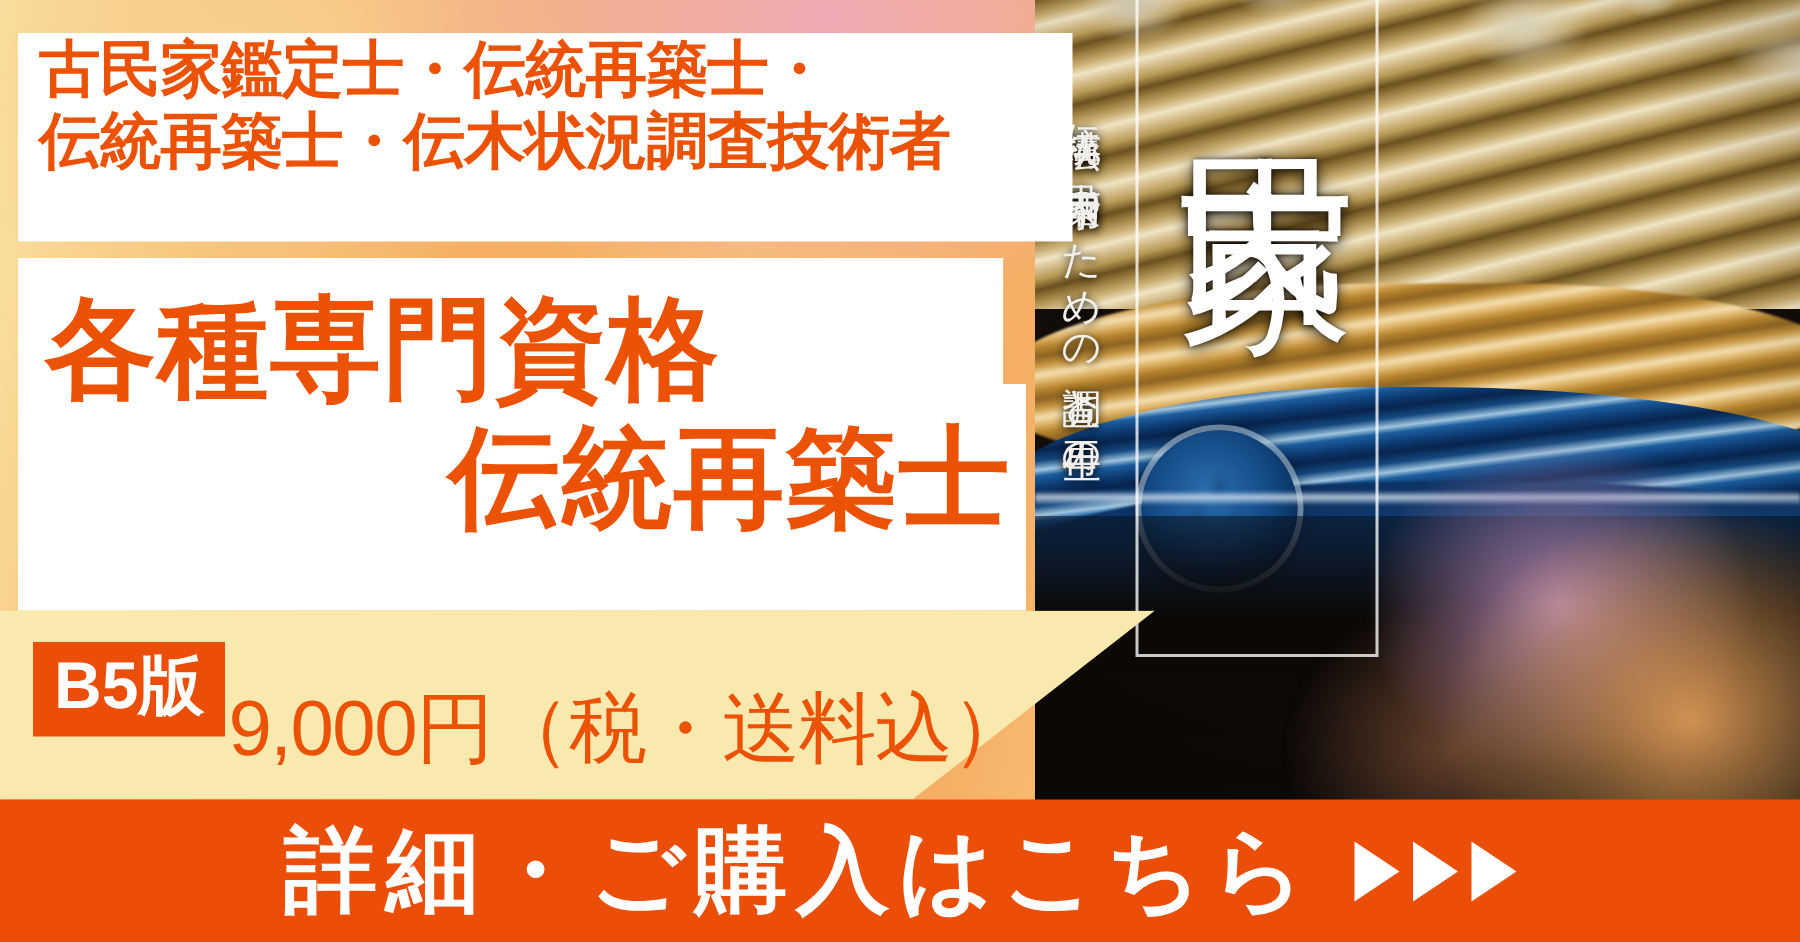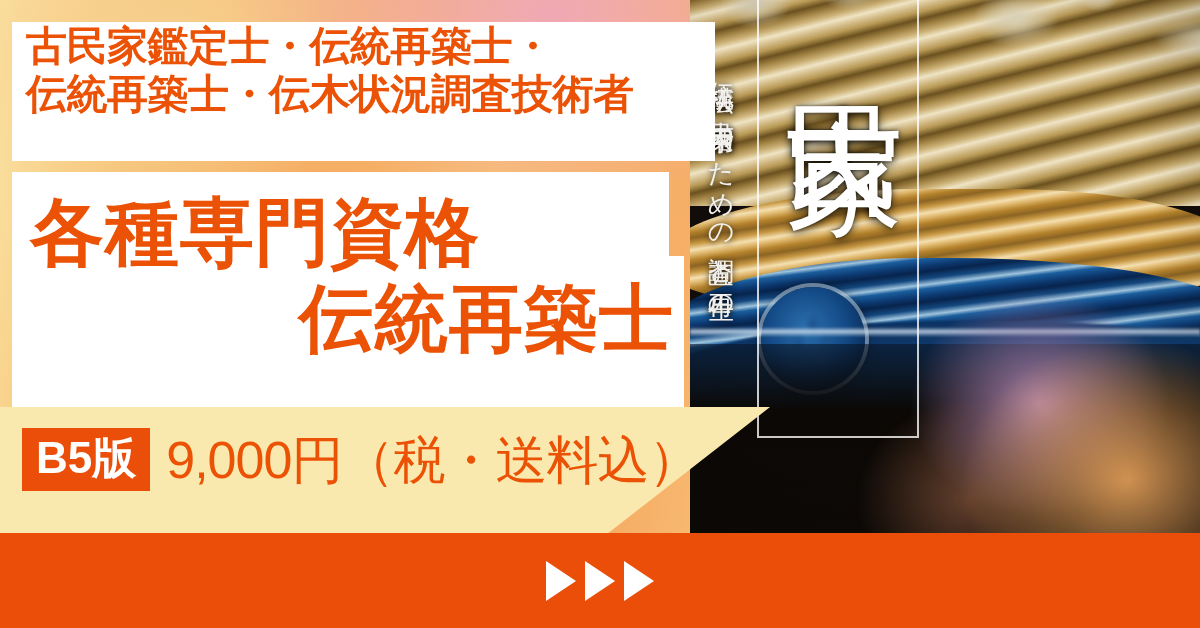--- a/index.html
+++ b/index.html
@@ -229,38 +229,39 @@
   .cream-band {
     position:absolute;
     left:0; top:407px;
     width:770px; height:126px;
     background:#fae9ae;
     clip-path:polygon(0 0, 100% 0, 79% 100%, 0 100%);
   }
   .price-row {
     position:absolute;
     left:22px; top:428px;
-    display:flex; align-items:center; gap:16px;
+    display:flex; align-items:flex-start; gap:2px;
   }
   .badge-b5 {
     background:#ea4e09;
     color:#ffffff;
     font-size:44px;
     font-weight:700;
     line-height:1;
     padding:8px 14px 11px;
     letter-spacing:0px;
   }
   .price-text {
     color:#eb5205;
     font-size:52px;
     font-weight:400;
     line-height:1;
     white-space:nowrap;
     letter-spacing:-1px;
+    margin-top:32px;
   }
 
   
   .cta-bar {
     position:absolute;
     left:0; bottom:0;
     width:1200px; height:95px;
     background:#ea4e09;
     display:flex; align-items:center; justify-content:center; gap:26px;
   }
@@ -317,20 +318,21 @@
     <span class="l2">伝統再築士</span>
   </div>
 
   <div class="cream-band"></div>
   <div class="price-row">
     <span class="badge-b5">B5版</span>
     <span class="price-text">9,000円（税・送料込）</span>
   </div>
 
   <div class="cta-bar">
+    <span class="cta-text">詳細・ご購入はこちら</span>
     <span class="cta-arrows">
       <span class="arrow"></span>
       <span class="arrow"></span>
       <span class="arrow"></span>
     </span>
   </div>
 
 </div>
 
 </body></html>

